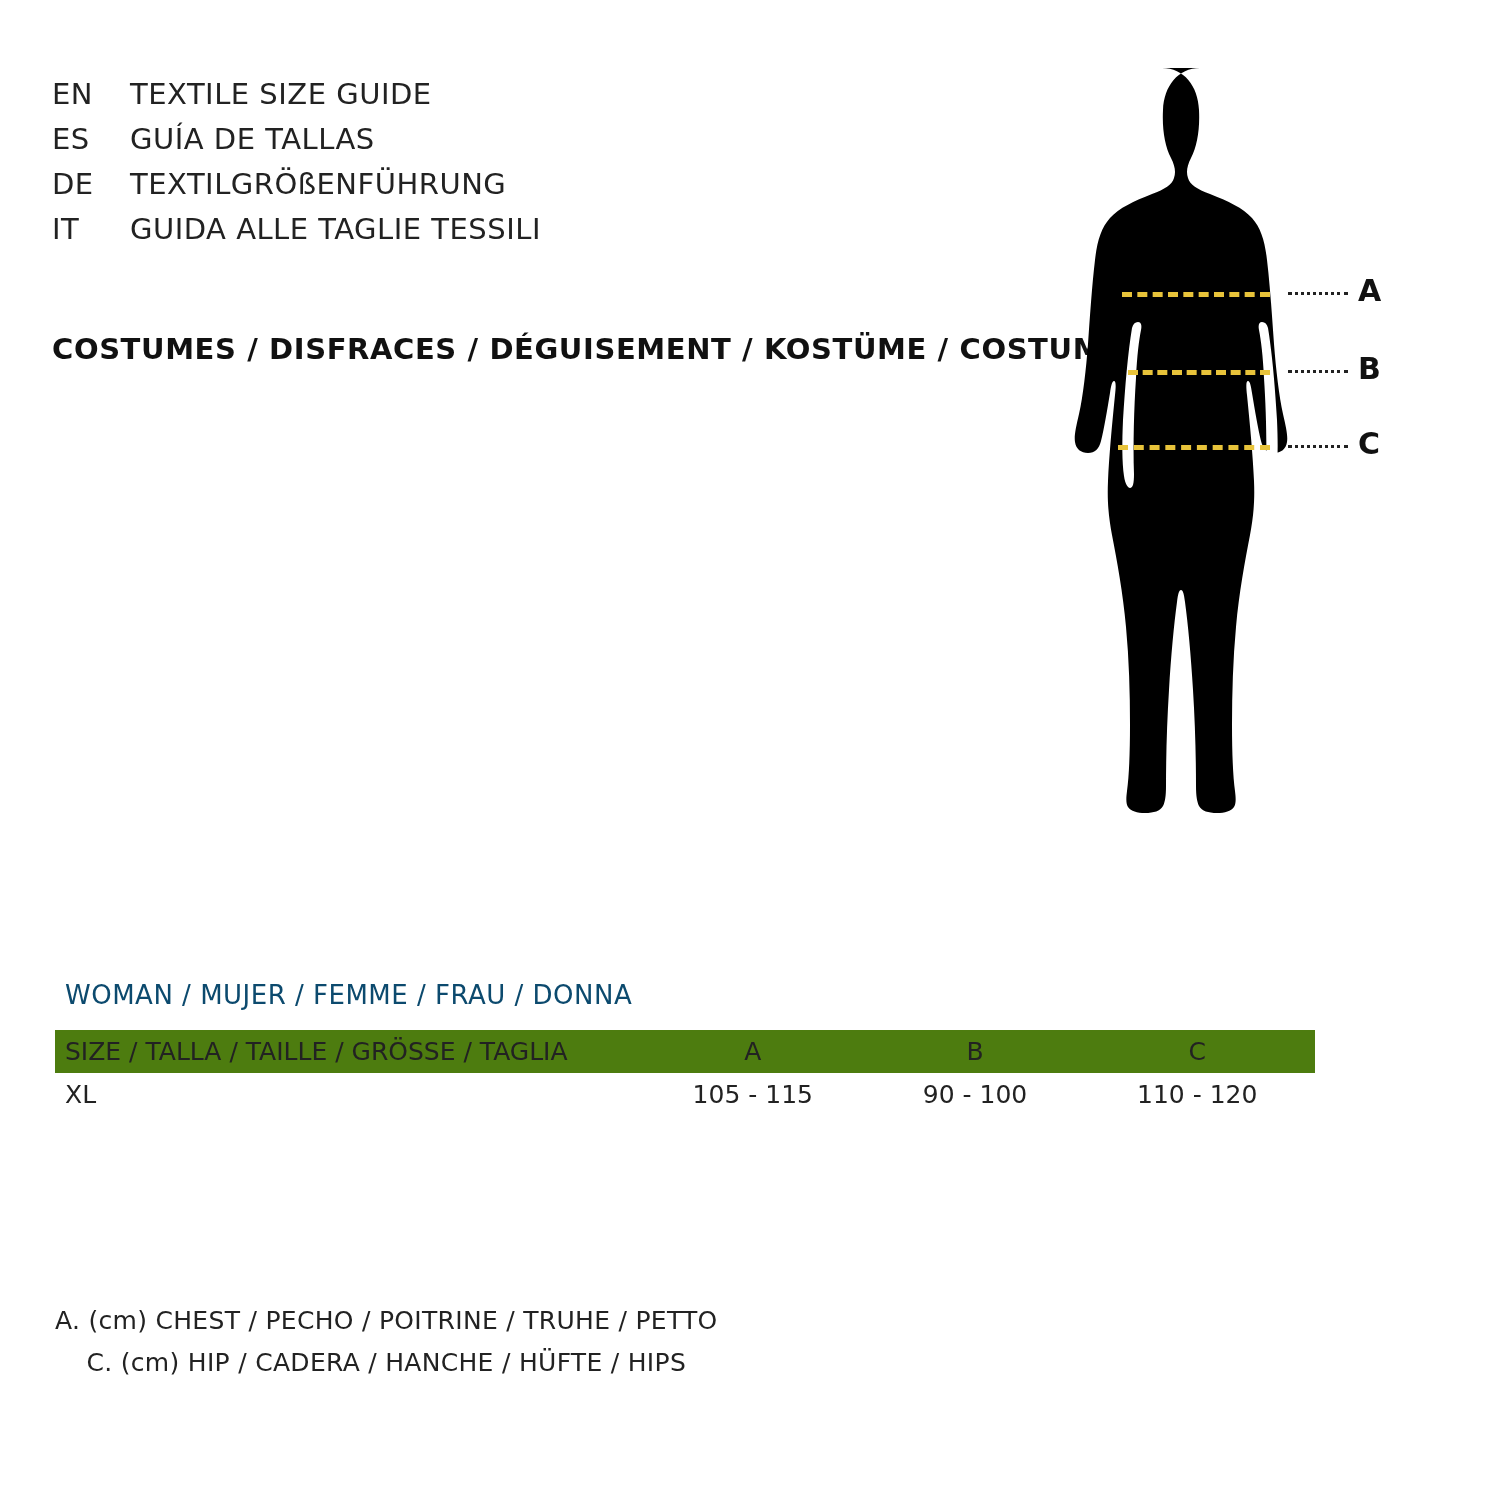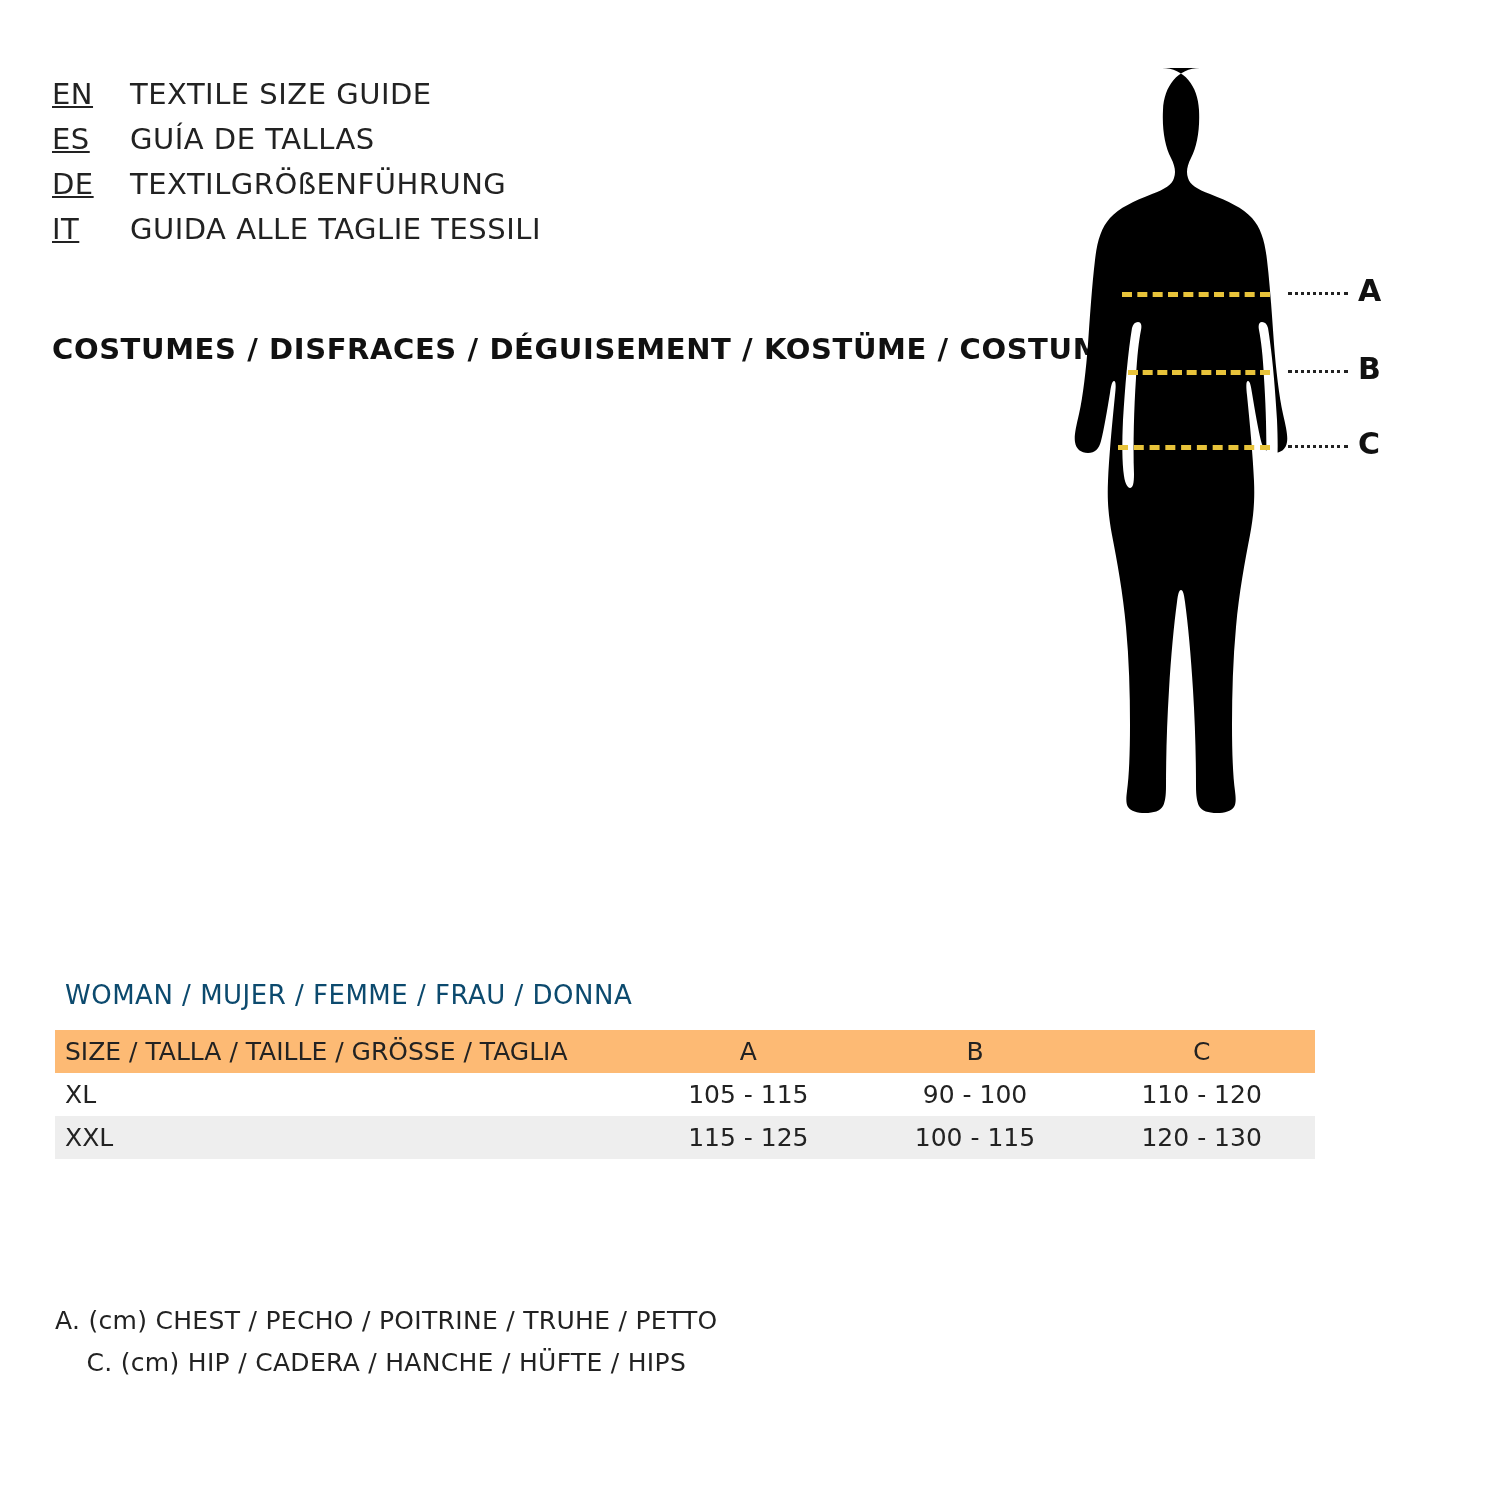--- a/index.html
+++ b/index.html
@@ -27,21 +27,20 @@
     display: flex;
     align-items: baseline;
     font-size: 29px;
     line-height: 45px;
     letter-spacing: 0.5px;
     color: #222;
   }
   .lang-code {
     width: 78px;
     flex: 0 0 78px;
-    text-decoration: underline;
   }
   .lang-text {
     flex: 1;
   }
 
   .costumes-line {
     position: absolute;
     left: 52px;
     top: 332px;
     font-size: 29px;
@@ -104,21 +103,21 @@
     font-weight: normal;
     text-align: center;
   }
   table.size-table th.first-col,
   table.size-table td.first-col {
     text-align: left;
     width: 560px;
     padding-left: 10px;
   }
   thead tr {
-    background: #fdba74;
+    background: #4d7c0f;
   }
   tbody tr:nth-child(odd) {
     background: #ffffff;
   }
   tbody tr:nth-child(even) {
     background: #eeeeee;
   }
 
   
   .legend {
@@ -242,25 +241,19 @@
       <th>C</th>
     </tr>
   </thead>
   <tbody>
     <tr>
       <td class="first-col">XL</td>
       <td>105 - 115</td>
       <td>90 - 100</td>
       <td>110 - 120</td>
     </tr>
-    <tr>
-      <td class="first-col">XXL</td>
-      <td>115 - 125</td>
-      <td>100 - 115</td>
-      <td>120 - 130</td>
-    </tr>
   </tbody>
 </table>
 
 <div class="legend">
   <div>A. (cm) CHEST / PECHO / POITRINE / TRUHE / PETTO</div>
   <div>C. (cm) HIP / CADERA / HANCHE / HÜFTE / HIPS</div>
 </div>
 
 </body></html>

